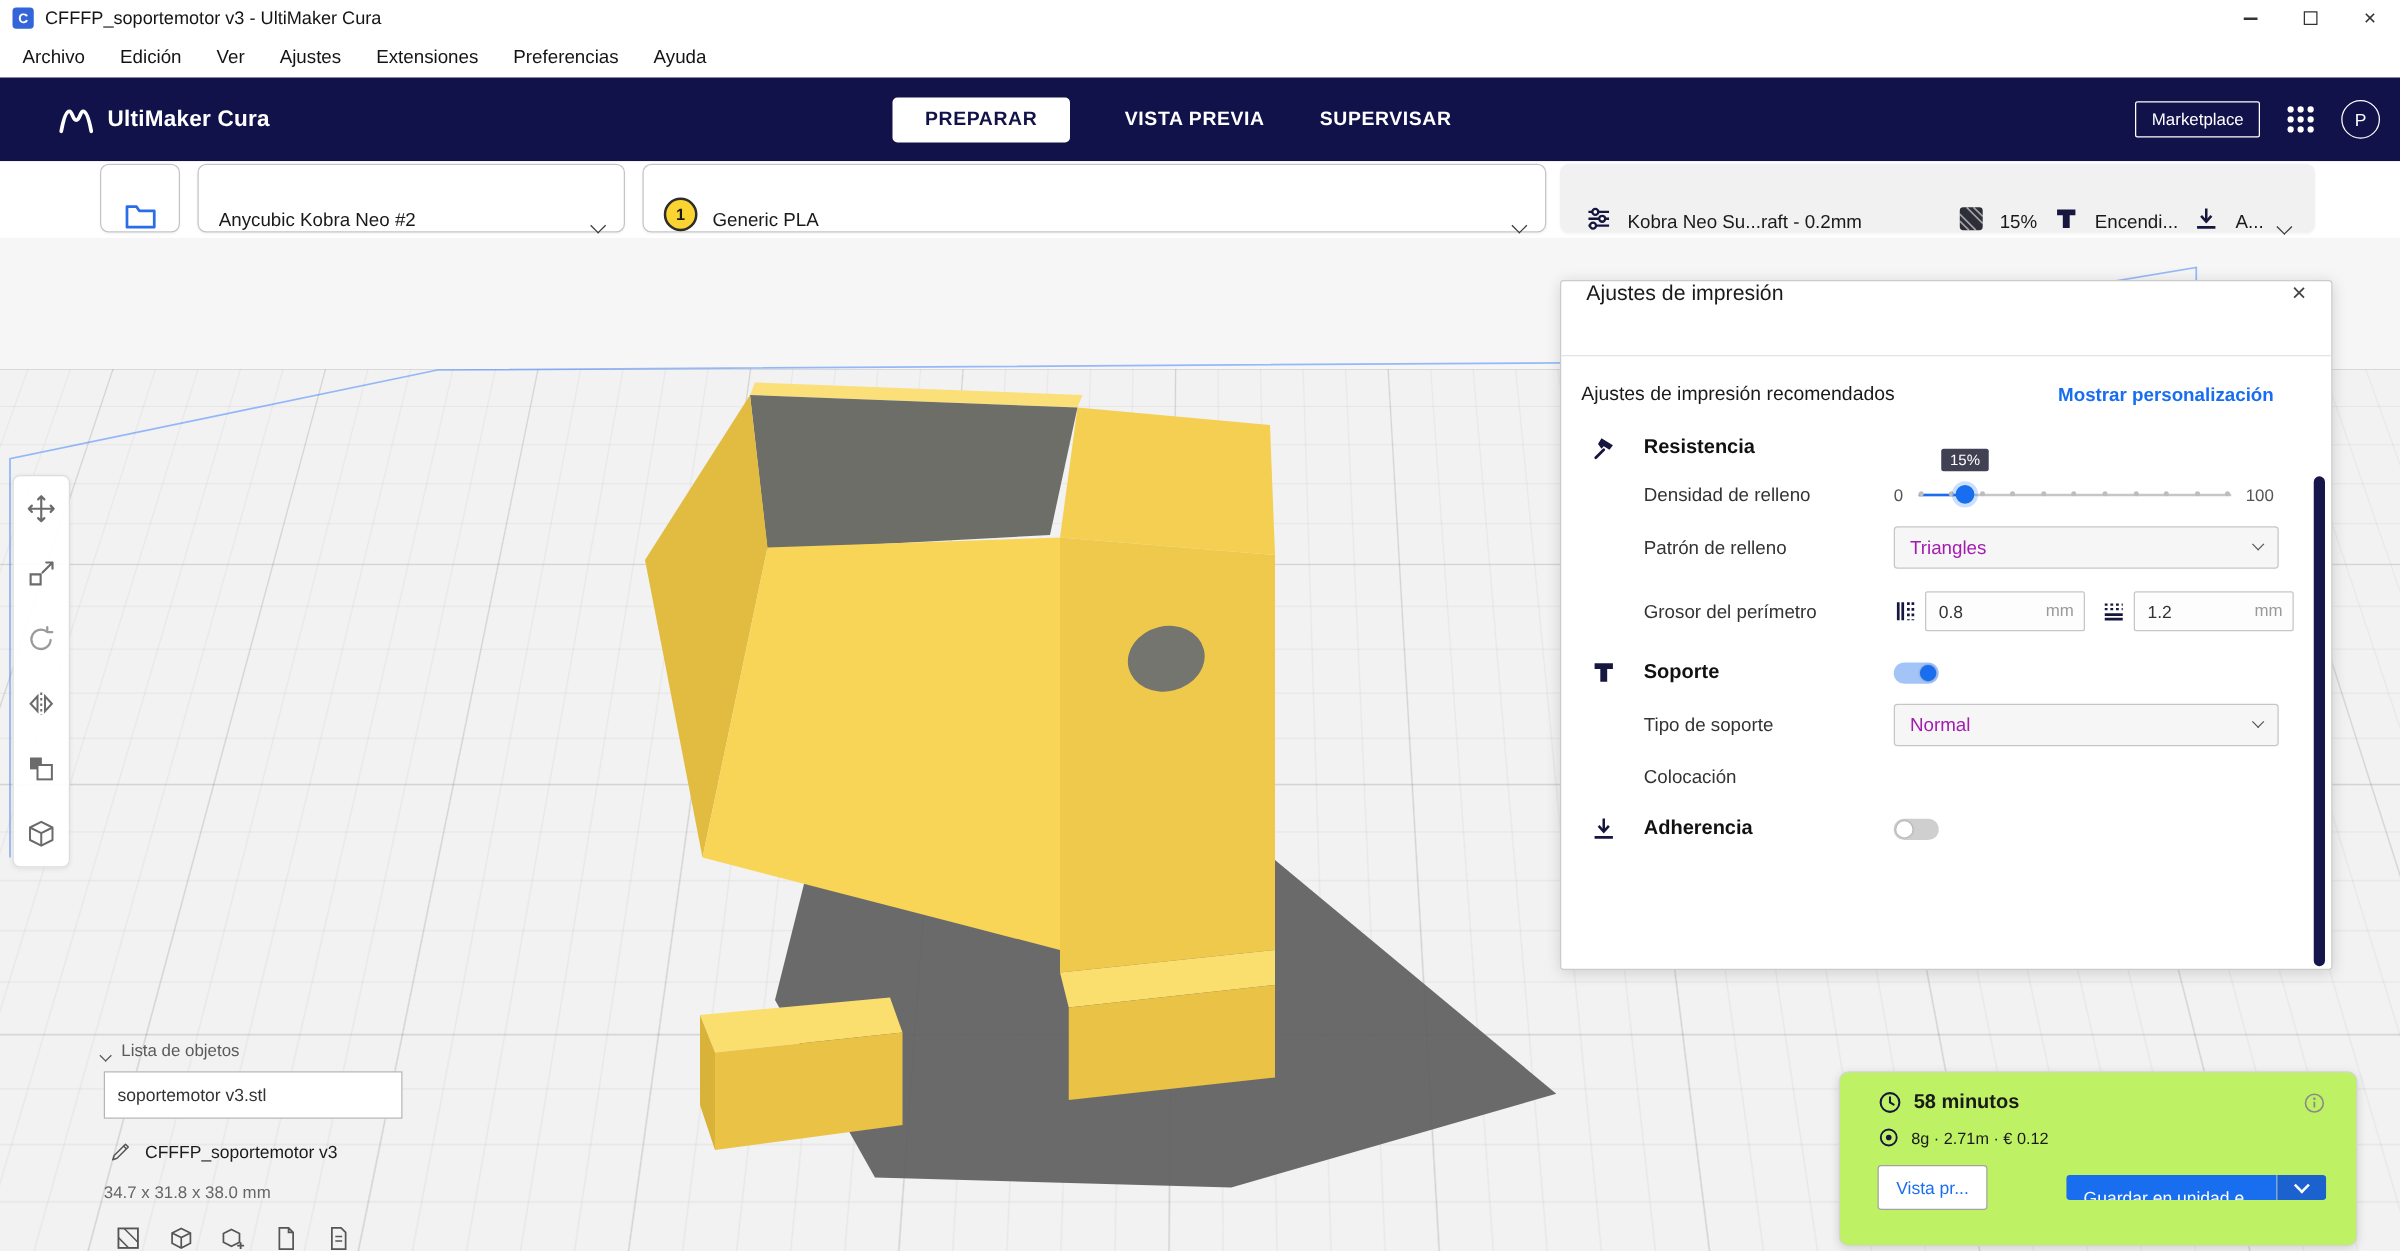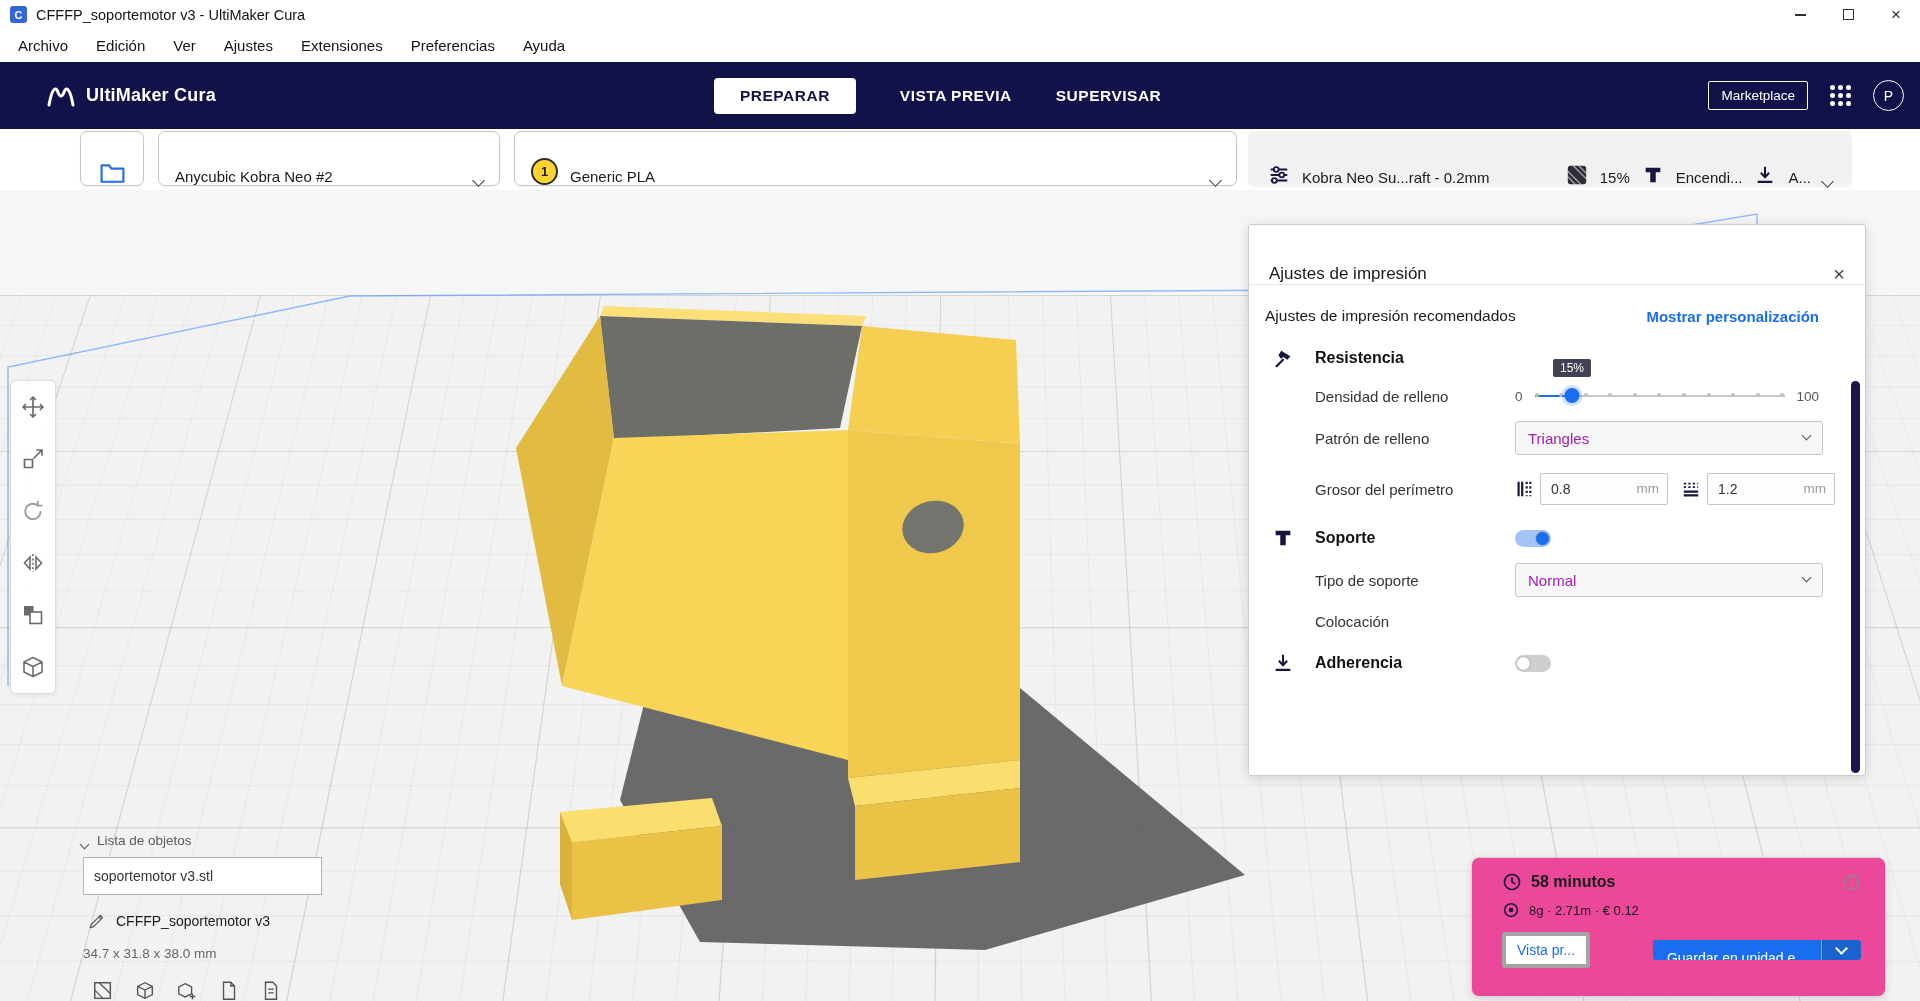--- a/index.html
+++ b/index.html
@@ -65,21 +65,21 @@
 
   
   .tool-panel{position:absolute;left:10px;top:380px;width:46px;background:rgba(255,255,255,.95);
     border:1px solid #ddd;border-radius:6px;box-shadow:0 1px 4px rgba(0,0,0,.08);
     display:flex;flex-direction:column;align-items:center;padding:12px 0;gap:24px;z-index:6}
   .tool-btn{width:28px;height:28px;display:flex;align-items:center;justify-content:center}
 
   
   .settings-panel{position:absolute;left:1248px;top:224px;width:618px;height:552px;background:#fff;
     border:1px solid #ccc;border-radius:3px;box-shadow:0 2px 12px rgba(0,0,0,.14);z-index:10}
-  .sp-header{height:60px;display:flex;align-items:flex-end;padding:0 20px;border-bottom:1px solid #e4e4e4}
+  .sp-header{height:60px;display:flex;align-items:flex-start;padding:0 20px;border-bottom:1px solid #e4e4e4}
   .sp-title{font-size:17px;color:#1a1a1a}
   .sp-close{margin-left:auto;font-size:20px;color:#444;line-height:1;background:none;border:none}
   .sp-reco{display:flex;align-items:center;padding:0 46px 0 16px;margin-top:22px}
   .sp-reco-heading{font-size:15.5px;color:#1a1a1a}
   .sp-link{margin-left:auto;font-size:15px;font-weight:bold;color:#196ef0;text-decoration:none}
   .sp-row{display:grid;grid-template-columns:50px 200px 1fr;align-items:center;padding:0 28px 0 16px}
   .sp-section-title{font-size:16px;font-weight:bold;color:#111}
   .sp-label{font-size:15px;color:#333}
   .sp-icon{margin-left:7px;display:flex;align-items:center}
   .mt22{margin-top:22px}.mt18{margin-top:18px}.mt16{margin-top:16px}.mt14{margin-top:14px}
@@ -113,29 +113,29 @@
   .objlist-heading span{font-size:13.5px;color:#5a5a5a}
   .objlist-box{position:absolute;left:83px;top:857px;width:239px;height:38px;background:#fff;
     border:1px solid #b5b5b5;display:flex;align-items:center;padding:0 10px;z-index:6}
   .objlist-box span{font-size:14px;color:#333}
   .jobname-row{position:absolute;left:88px;top:912px;display:flex;align-items:center;gap:10px;z-index:6}
   .jobname-row span{font-size:14px;color:#1a1a1a}
   .dims{position:absolute;left:83px;top:946px;font-size:13.5px;color:#666;z-index:6}
   .objlist-tools{position:absolute;left:92px;top:980px;display:flex;gap:20px;z-index:6}
 
   
-  .output-panel{position:absolute;left:1471px;top:857px;width:415px;height:140px;background:#ec4899;
+  .output-panel{position:absolute;left:1471px;top:857px;width:415px;height:140px;background:#bef264;
     border:1px solid #d4d4d4;border-radius:8px;box-shadow:0 2px 8px rgba(0,0,0,.12);
     padding:14px 24px 0 30px;z-index:10}
   .op-row1{display:flex;align-items:center;gap:9px}
   .op-time{font-size:16px;font-weight:bold;color:#1a1a1a}
   .op-row2{display:flex;align-items:center;gap:9px;margin-top:9px}
   .op-usage{font-size:13px;color:#1a1a1a}
   .op-row3{display:flex;align-items:center;margin-top:13px}
-  .btn-preview{width:88px;height:36px;background:#fff;border:4px solid #a3a3a3;border-radius:3px;
+  .btn-preview{width:88px;height:36px;background:#fff;border:1px solid #a3a3a3;border-radius:3px;
     color:#196ef0;font-size:14px;font-family:"Liberation Sans",sans-serif}
   .btn-save{margin-left:auto;height:20px;display:flex;border-radius:3px;overflow:hidden}
   .btn-save-main{background:#196ef0;color:#fff;font-size:14px;border:none;padding:0 14px;height:36px;
     font-family:"Liberation Sans",sans-serif;white-space:nowrap}
   .btn-save-chev{width:40px;background:#1c62cf;border:none;border-left:1px solid rgba(255,255,255,.45);
     display:flex;align-items:center;justify-content:center}
   .chev-white{width:9px;height:9px;border-right:2px solid #fff;border-bottom:2px solid #fff;transform:rotate(45deg);margin-top:-4px}
 </style>
 </head>
 <body>

